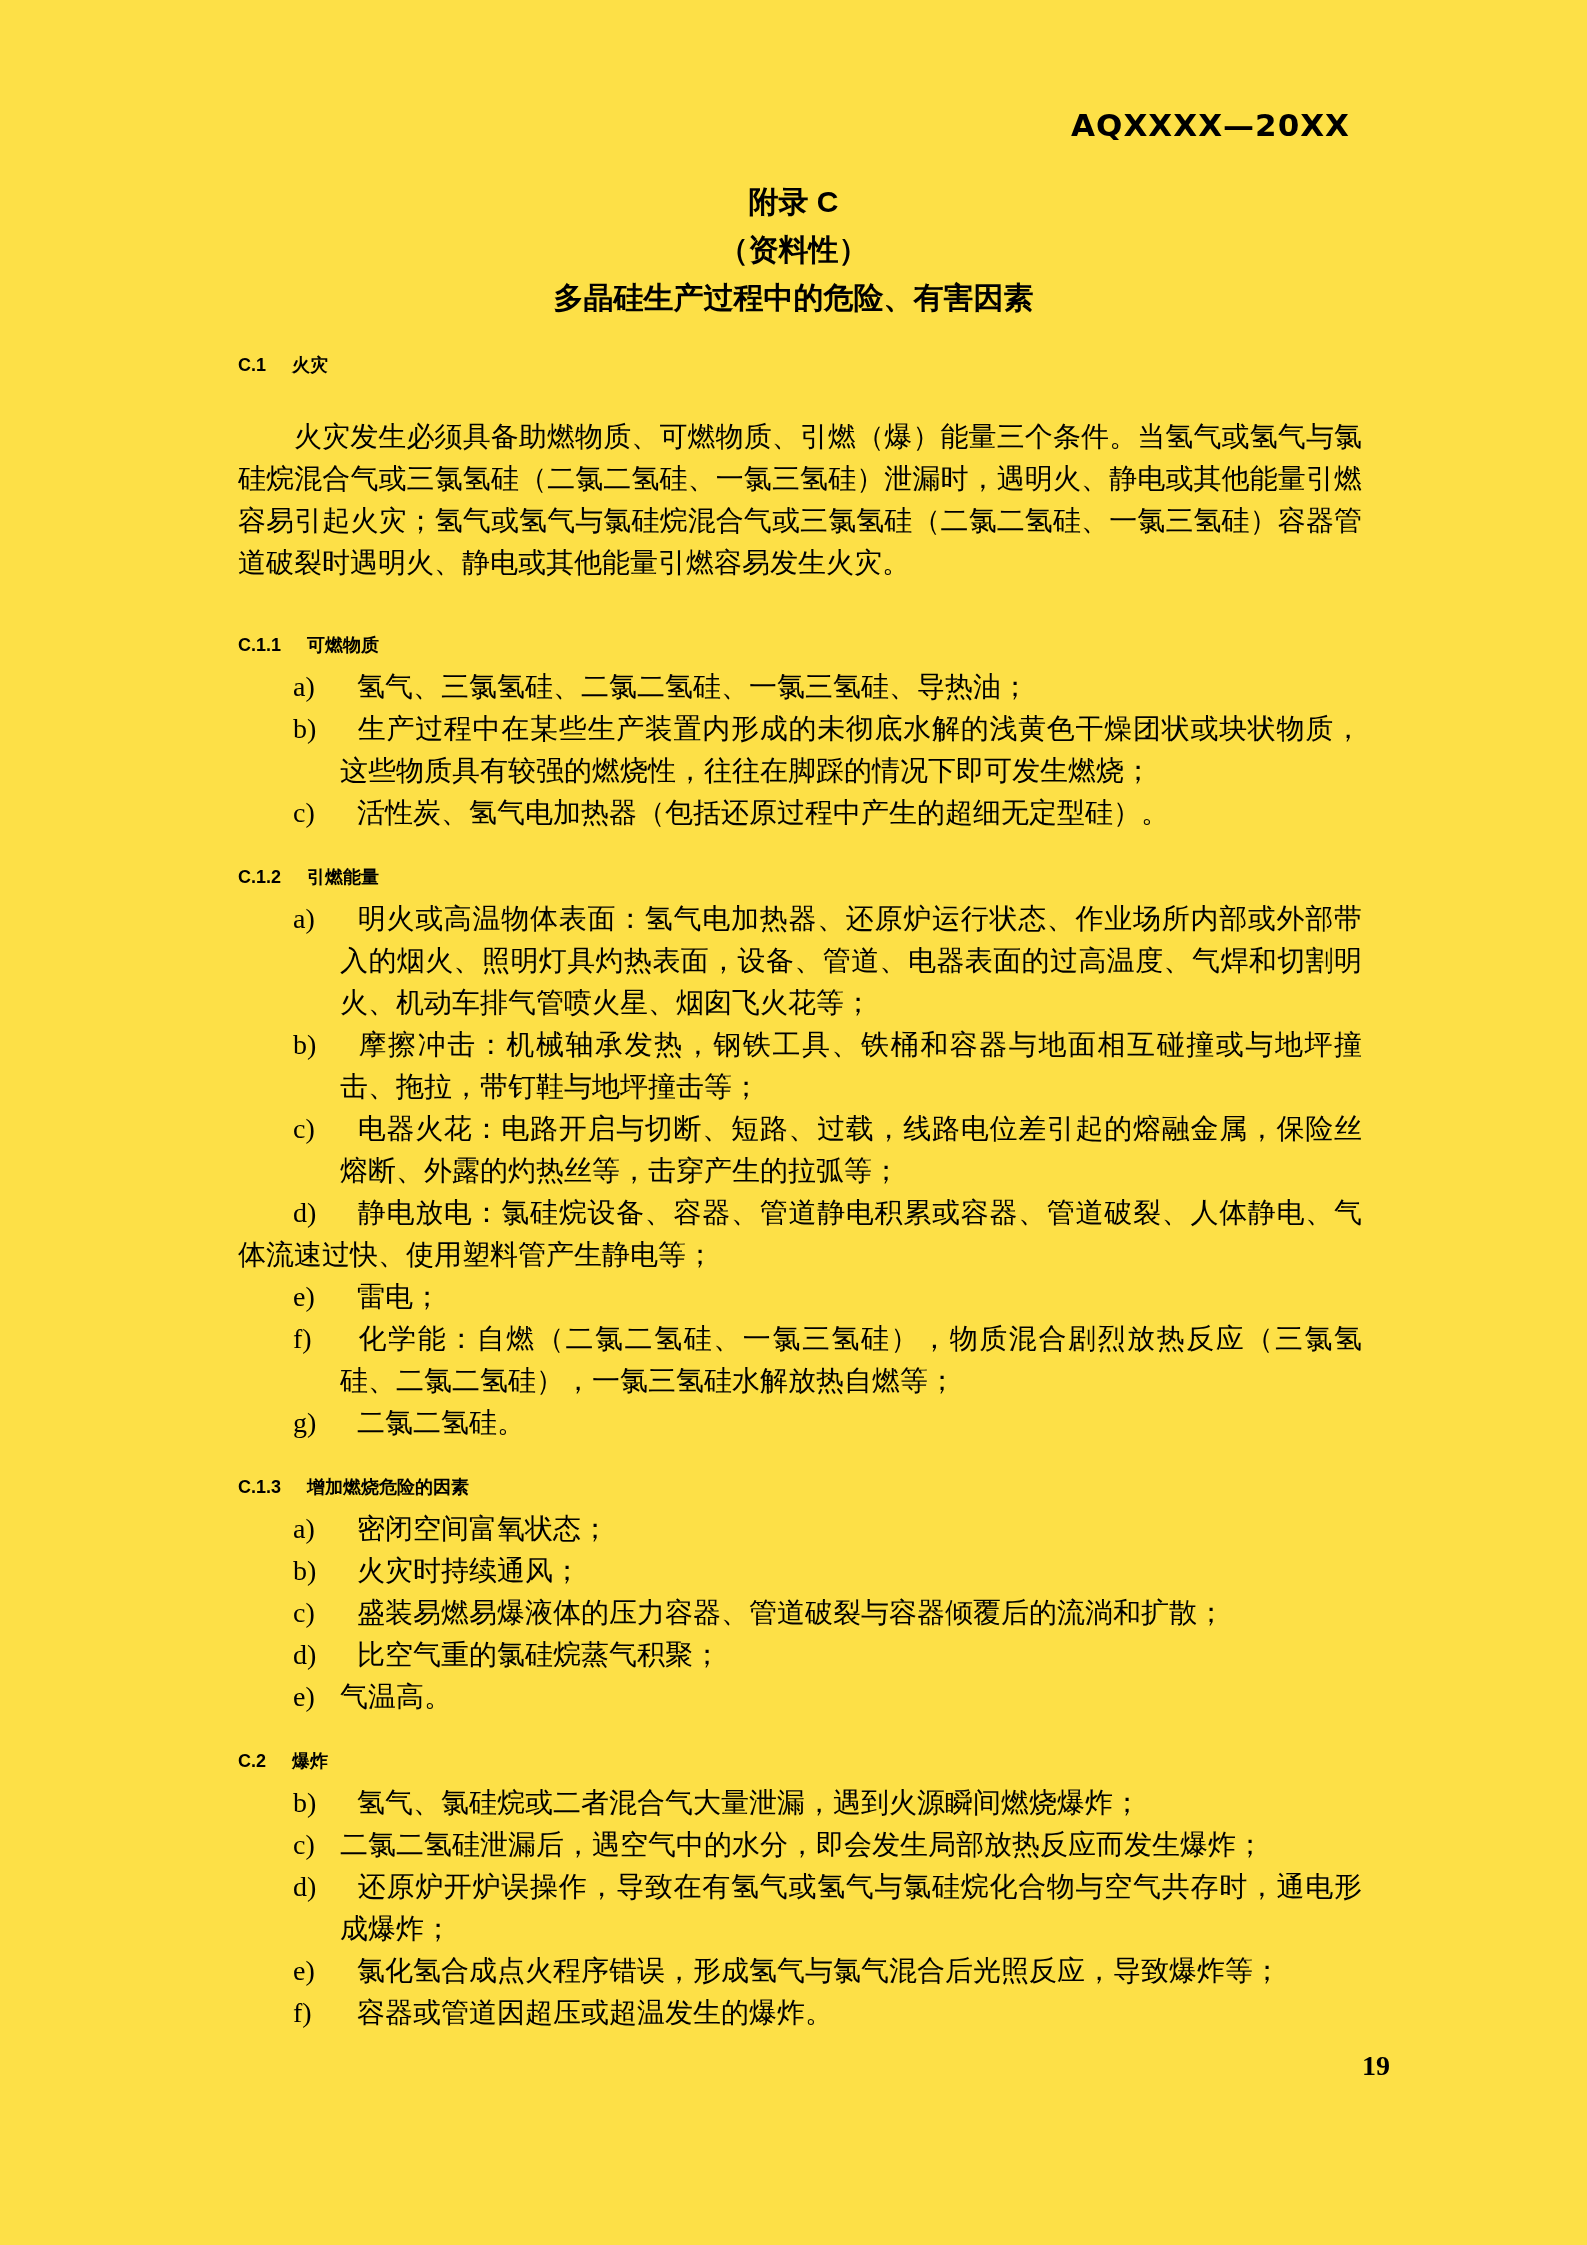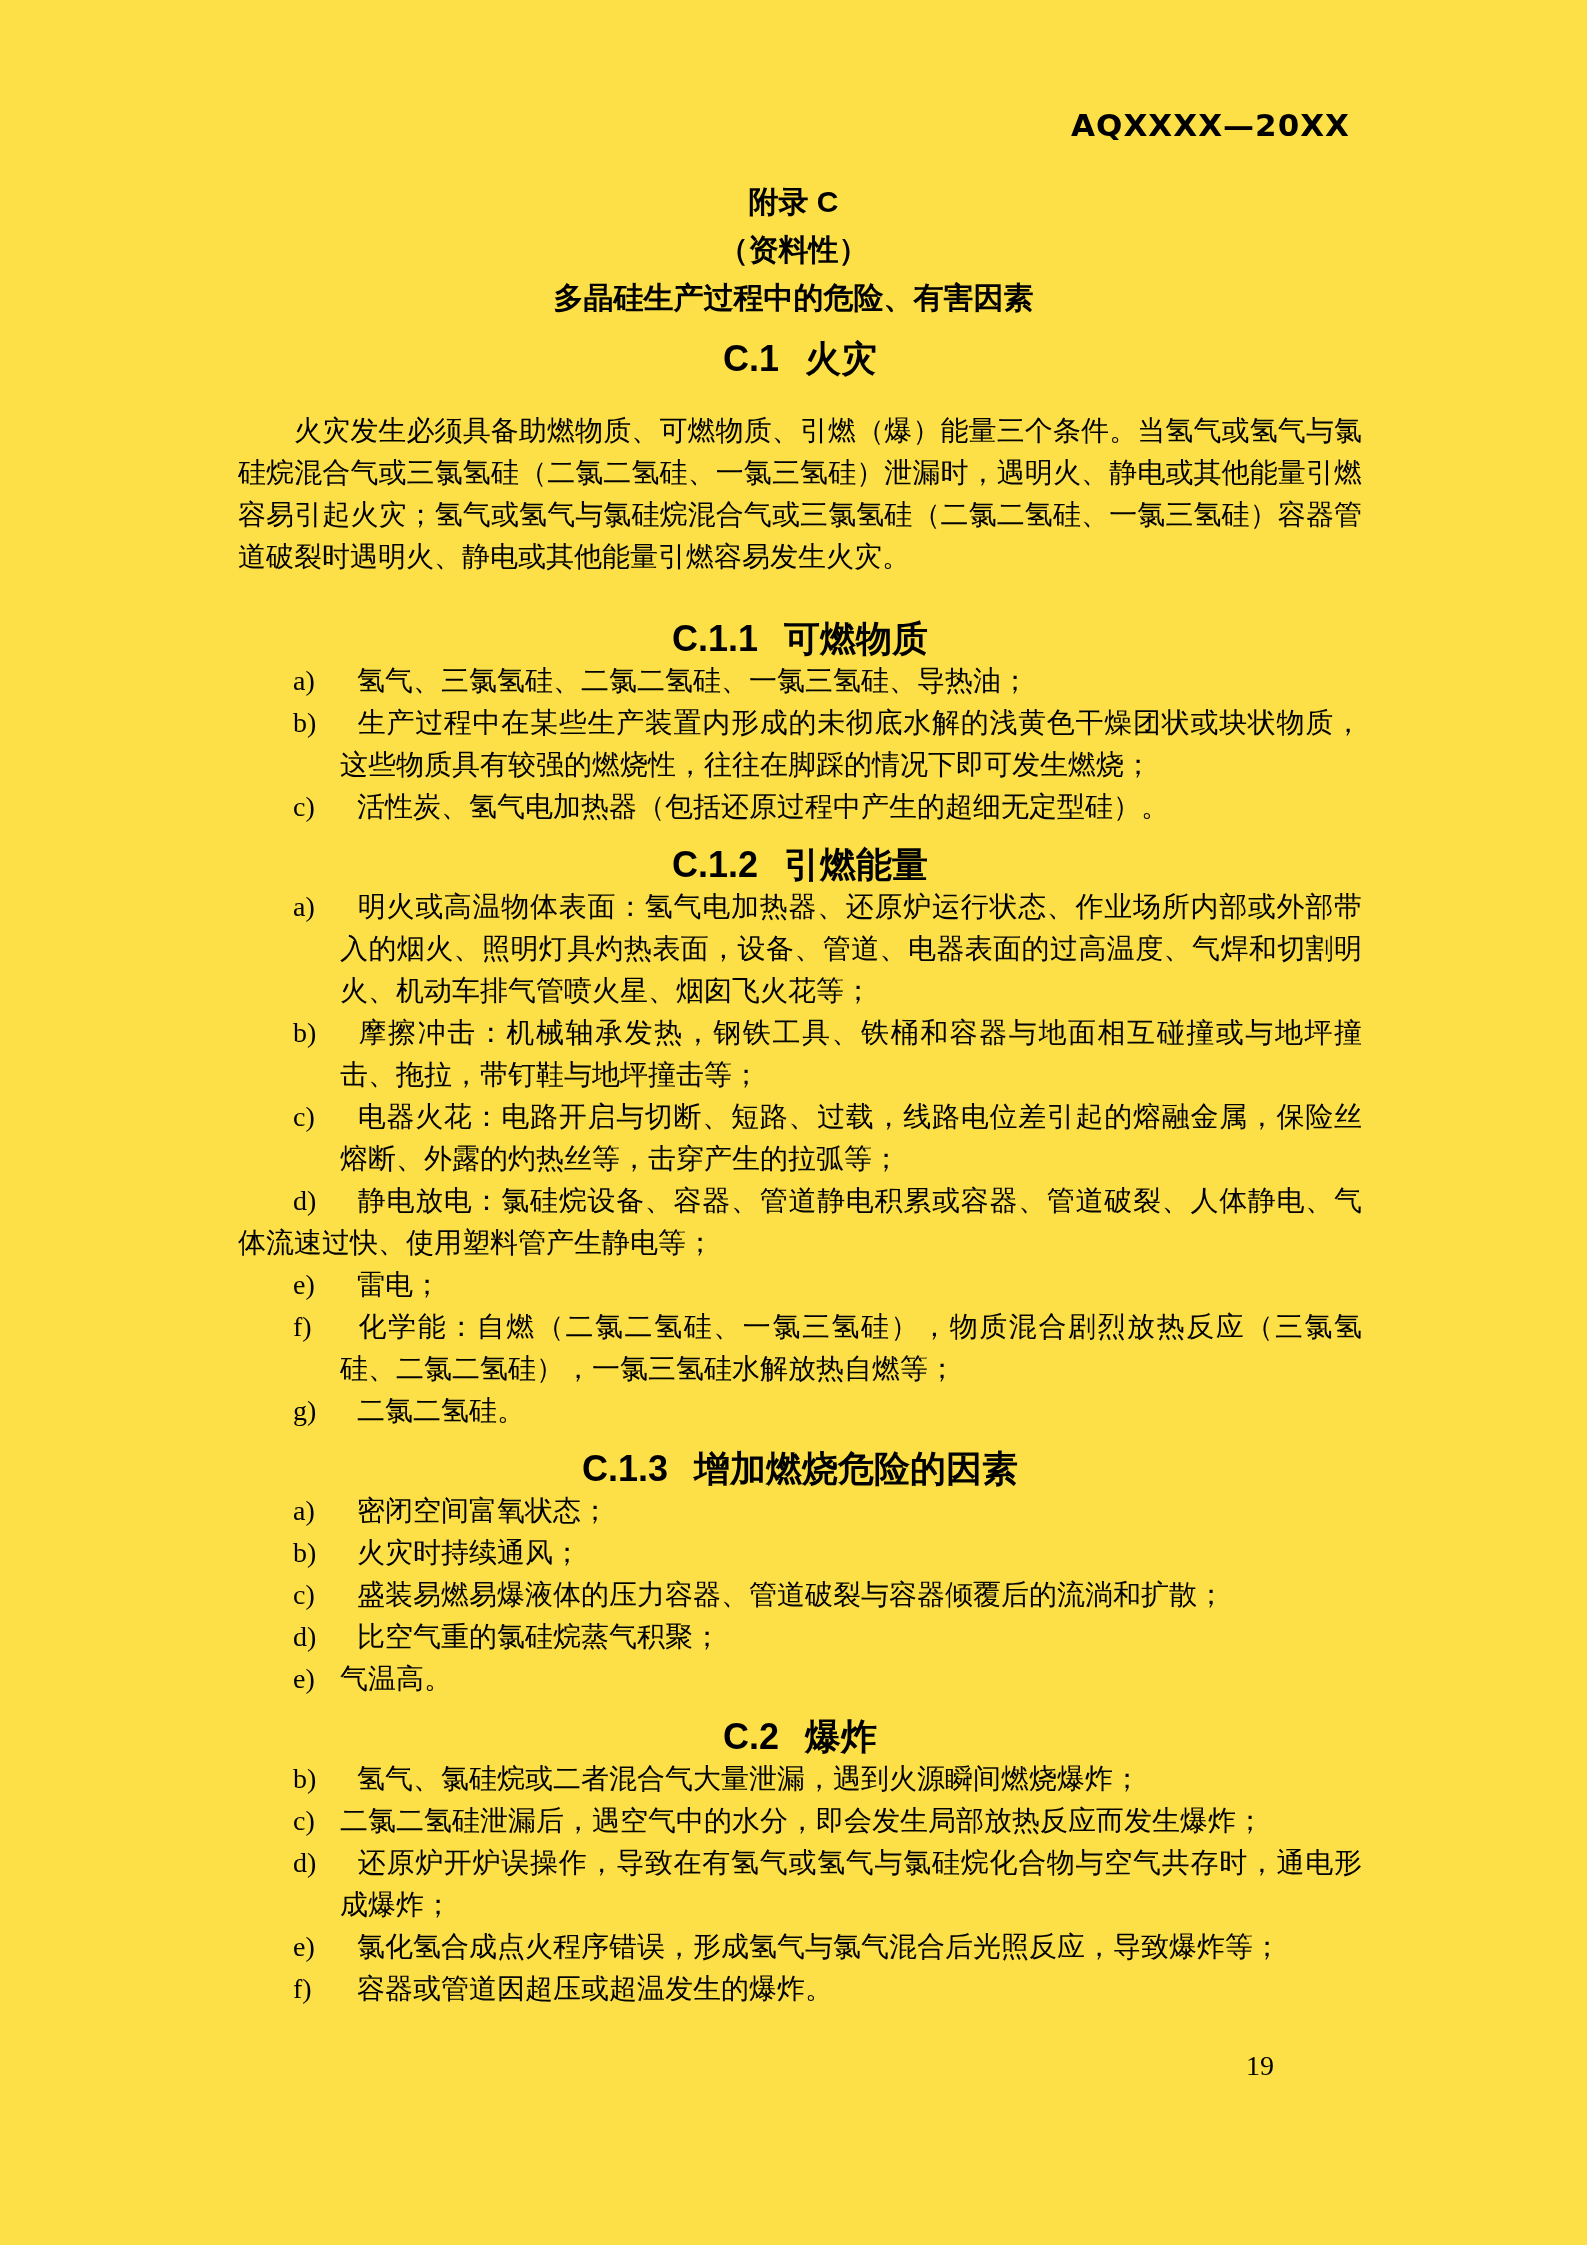--- a/index.html
+++ b/index.html
@@ -33,24 +33,24 @@
   .content {
     margin-left:238px;
     width:1124px;
     font-size:28px;
     line-height:42px;
     text-align:justify;
   }
   .sec-heading {
     font-family:"Liberation Sans","DejaVu Sans",sans-serif;
     font-weight:bold;
-    font-size:36px;
+    font-size:18px;
     line-height:42px;
-    margin-top:16px;
-    text-align:center;
+    margin-top:22px;
+    text-align:left;
   }
   .sec-heading .sec-num { margin-right:26px; }
   .body-para {
     margin:30px 0 40px 0;
     text-indent:56px;
   }
   
   .li { padding-left:102px; }
   .li .marker {
     display:inline-block;
@@ -58,25 +58,26 @@
     margin-left:-47px;
     text-indent:0;
   }
   .li.tight .marker { width:47px; }
   
   .li.flow { padding-left:0; text-indent:55px; }
   .li.flow .marker { display:inline-block; width:64px; margin-left:0; }
   .page-number {
     position:absolute;
     top:2048px;
-    left:1246px;
+    left:1320px;
     width:70px;
     font-size:28px;
     line-height:36px;
-    text-align:left;
+    text-align:right;
+    font-weight:bold;
   }
 </style>
 </head>
 <body>
 
 <div class="page">
 
   <div class="doc-header">AQXXXX—20XX</div>
 
   <div class="title-block">

